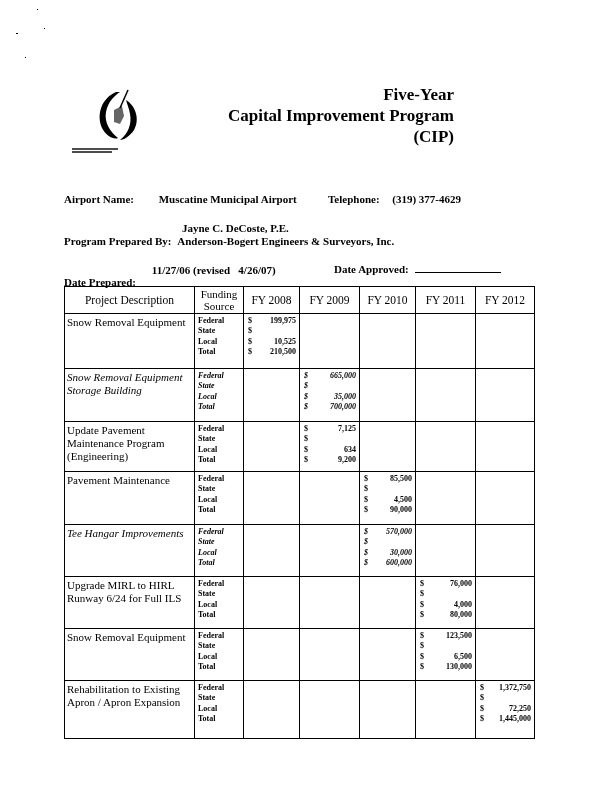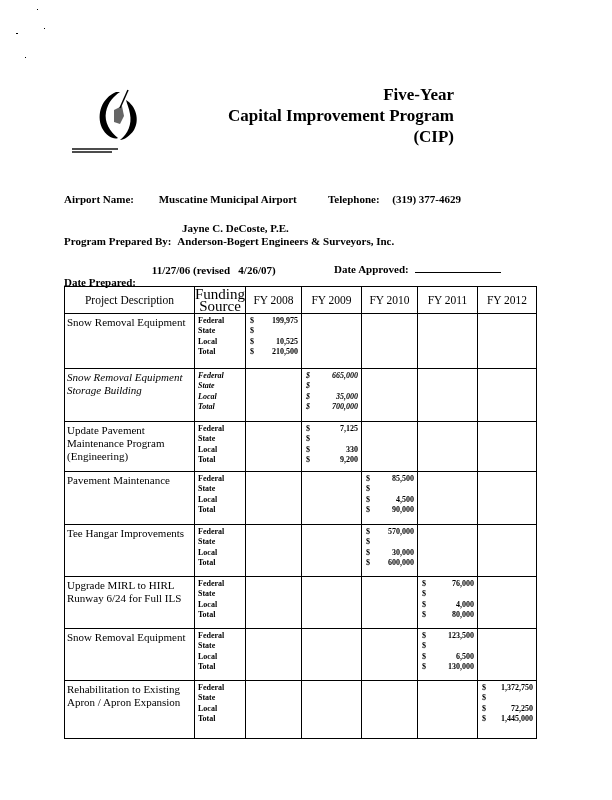--- a/index.html
+++ b/index.html
@@ -86,21 +86,21 @@
       <col style="width:49px">
       <col style="width:56px">
     <col style="width:60px">
       <col style="width:56px">
       <col style="width:60px">
       <col style="width:59px">
   </colgroup>
   <thead>
     <tr>
       <th>Project Description</th>
-      <th style="font-size:15px;">Funding Source</th>
+      <th style="font-size:11px;">Funding Source</th>
       <th>FY 2008</th>
       <th>FY 2009</th>
       <th>FY 2010</th>
       <th>FY 2011</th>
       <th>FY 2012</th>
     </tr>
   </thead>
   <tbody id="cip-body">
       <tr style="height: 55px;">
         <td class="desc">Snow Removal Equipment</td>
@@ -177,21 +177,21 @@
           <div class="line">
             <span>$</span>
             <span>7,125</span>
           </div>
           <div class="line">
             <span>$</span>
             <span></span>
           </div>
           <div class="line">
             <span>$</span>
-            <span>330</span>
+            <span>634</span>
           </div>
           <div class="line">
             <span>$</span>
             <span>9,200</span>
           </div>
         </td>
         <td></td>
         <td></td>
         <td></td>
       </tr>
@@ -219,21 +219,21 @@
             <span>4,500</span>
           </div>
           <div class="line">
             <span>$</span>
             <span>90,000</span>
           </div>
         </td>
         <td></td>
         <td></td>
       </tr>
-      <tr style="height: 52px;">
+      <tr style="height: 52px; font-style: italic;">
         <td class="desc">Tee Hangar Improvements</td>
         <td class="src">
           <div>Federal</div>
           <div>State</div>
           <div>Local</div>
           <div>Total</div>
         </td>
         <td></td>
         <td></td>
         <td class="amt">

